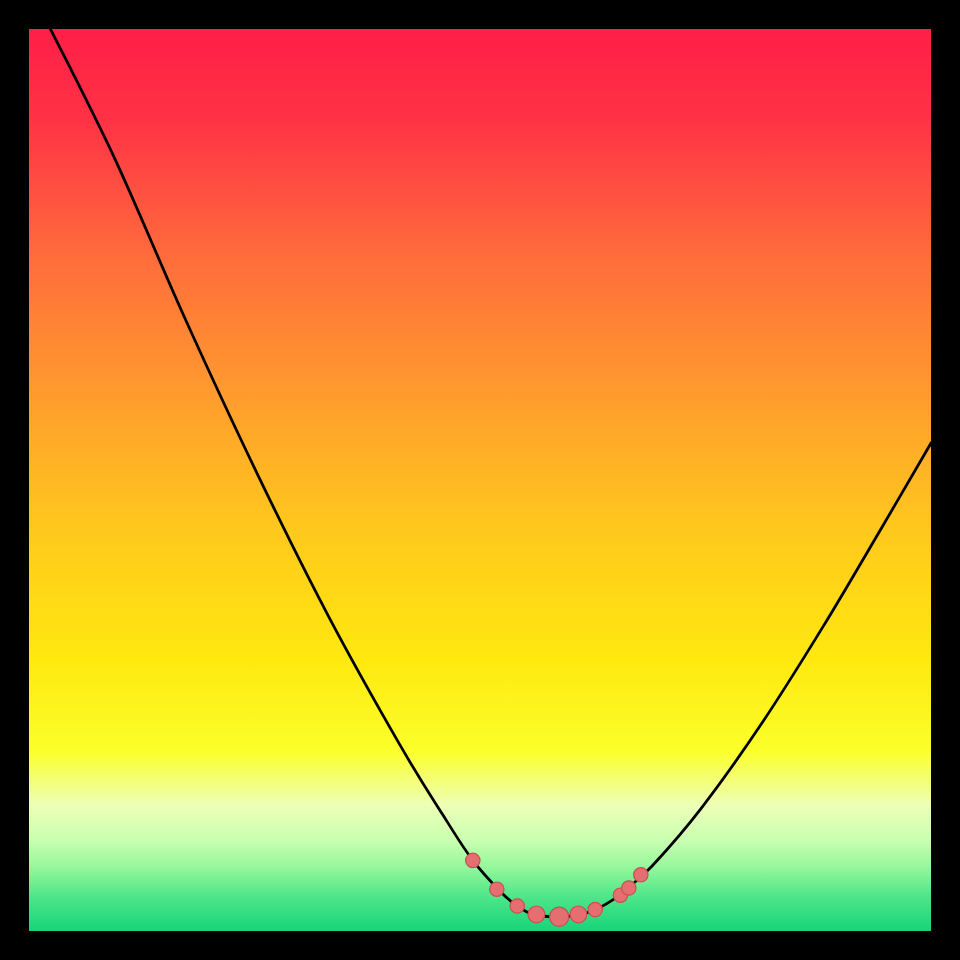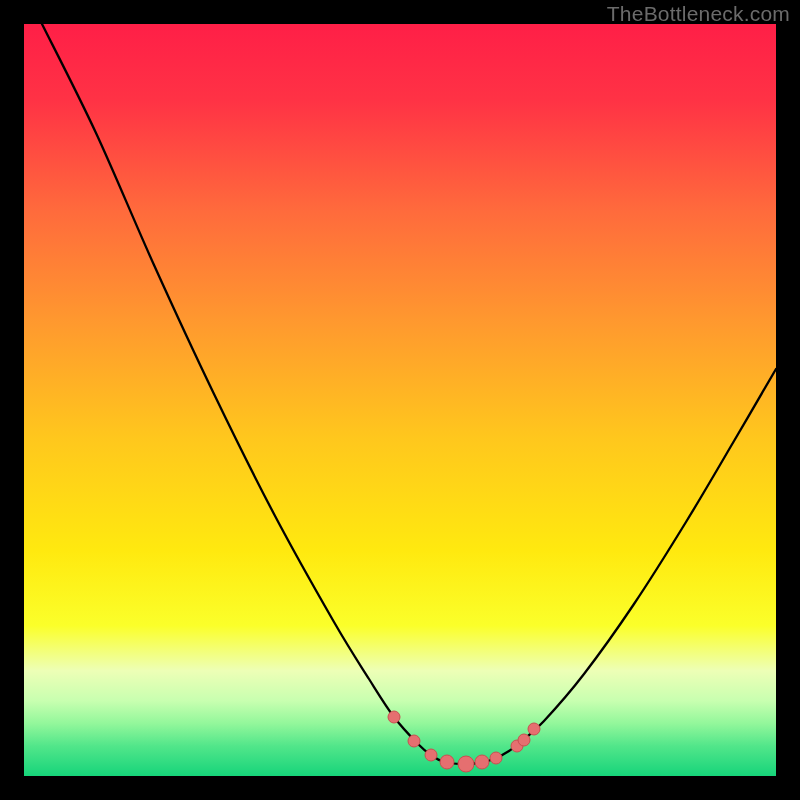--- a/index.html
+++ b/index.html
@@ -72,14 +72,13 @@
           <circle cx="423" cy="738" r="7" fill="#e56f70" stroke="#c94f50" stroke-width="1"></circle>
           <circle cx="442" cy="740" r="8" fill="#e56f70" stroke="#c94f50" stroke-width="1"></circle>
           <circle cx="458" cy="738" r="7" fill="#e56f70" stroke="#c94f50" stroke-width="1"></circle>
           <circle cx="472" cy="734" r="6" fill="#e56f70" stroke="#c94f50" stroke-width="1"></circle>
           <circle cx="493" cy="722" r="6" fill="#e56f70" stroke="#c94f50" stroke-width="1"></circle>
           <circle cx="500" cy="716" r="6" fill="#e56f70" stroke="#c94f50" stroke-width="1"></circle>
           <circle cx="510" cy="705" r="6" fill="#e56f70" stroke="#c94f50" stroke-width="1"></circle>
         </g>
     </svg>
   </div>
-  <div class="watermark">TheBottleneck.com</div>
 </div>
 
 </body></html>

